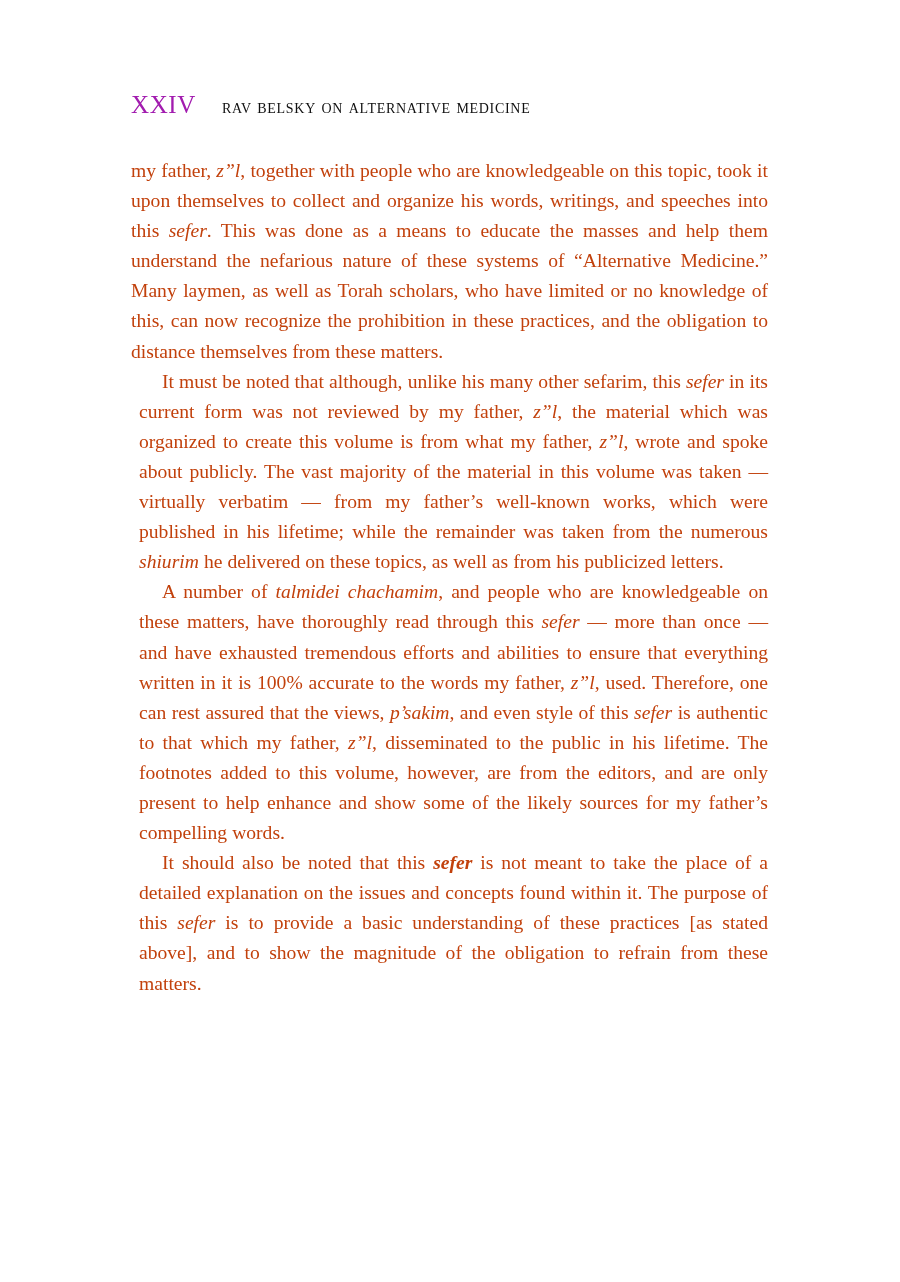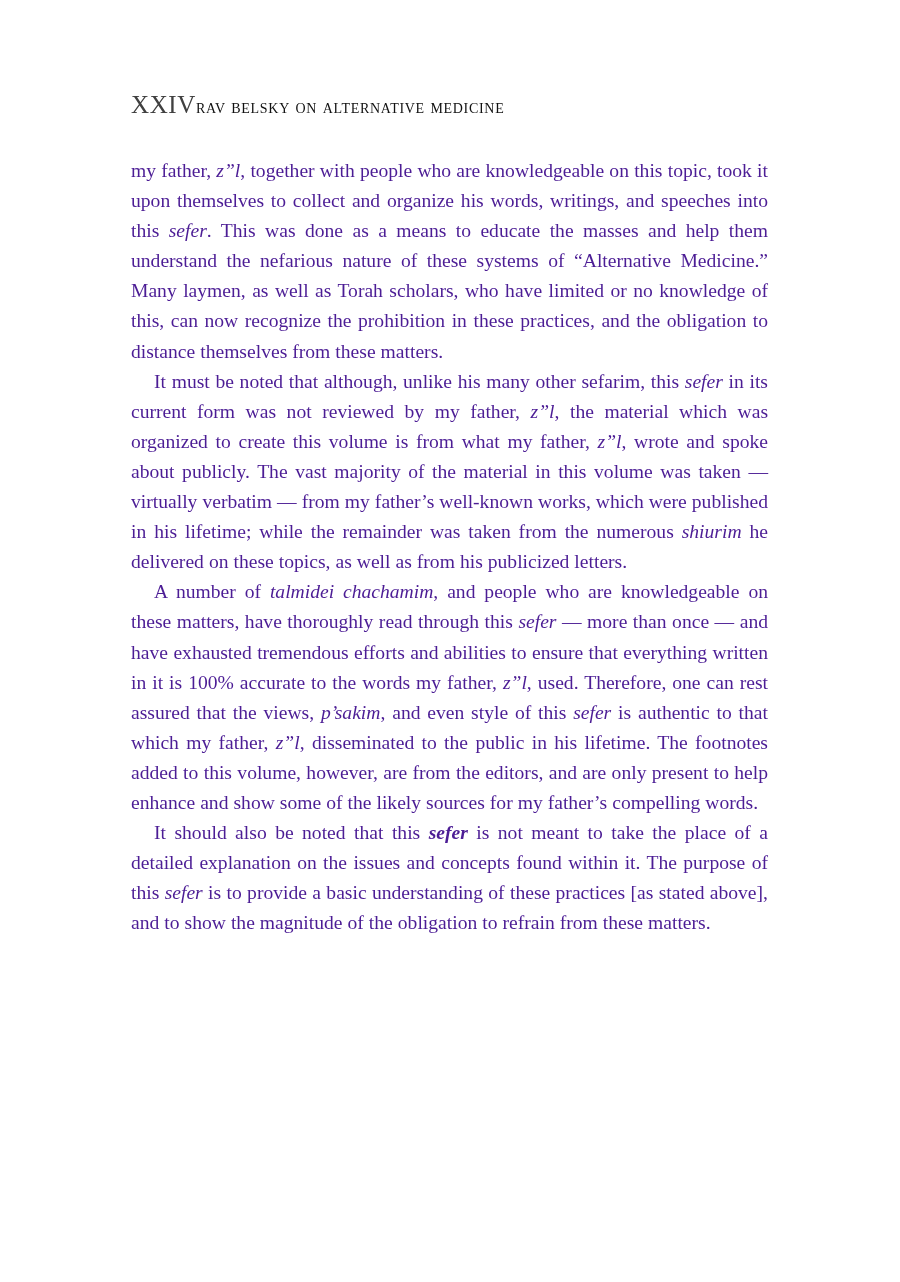--- a/index.html
+++ b/index.html
@@ -32,23 +32,24 @@
     top: 92px;
     width: 637px;
     display: flex;
     align-items: baseline;
     white-space: nowrap;
   }
   .folio {
     font-size: 25px;
     letter-spacing: 0.6px;
     line-height: 1;
-    color: #404040;
+    color: #a21caf;
   }
   .head-title {
+    margin-left: 26px;
     font-size: 19.5px;
     font-variant: small-caps;
     text-transform: lowercase;
     letter-spacing: 0.7px;
     line-height: 1;
     color: #111;
   }
 
   
   .textblock {
@@ -59,24 +60,25 @@
   }
 
   .para {
     margin: 0;
     font-size: 19.6px;
     line-height: 30.1px;
     text-align: justify;
     text-justify: inter-word;
     hyphens: none;
     word-spacing: 0.1px;
-    color: #4c1d95;
+    color: #c2410c;
   }
   .para.indent {
     text-indent: 23px;
+    margin-left: 8px;
   }
   .para .it { font-style: italic; }
   .para .bd { font-weight: normal; }
   .para .bdit { font-weight: bold; font-style: italic; }
 </style>
 </head>
 <body>
 
 <div class="page">
 

